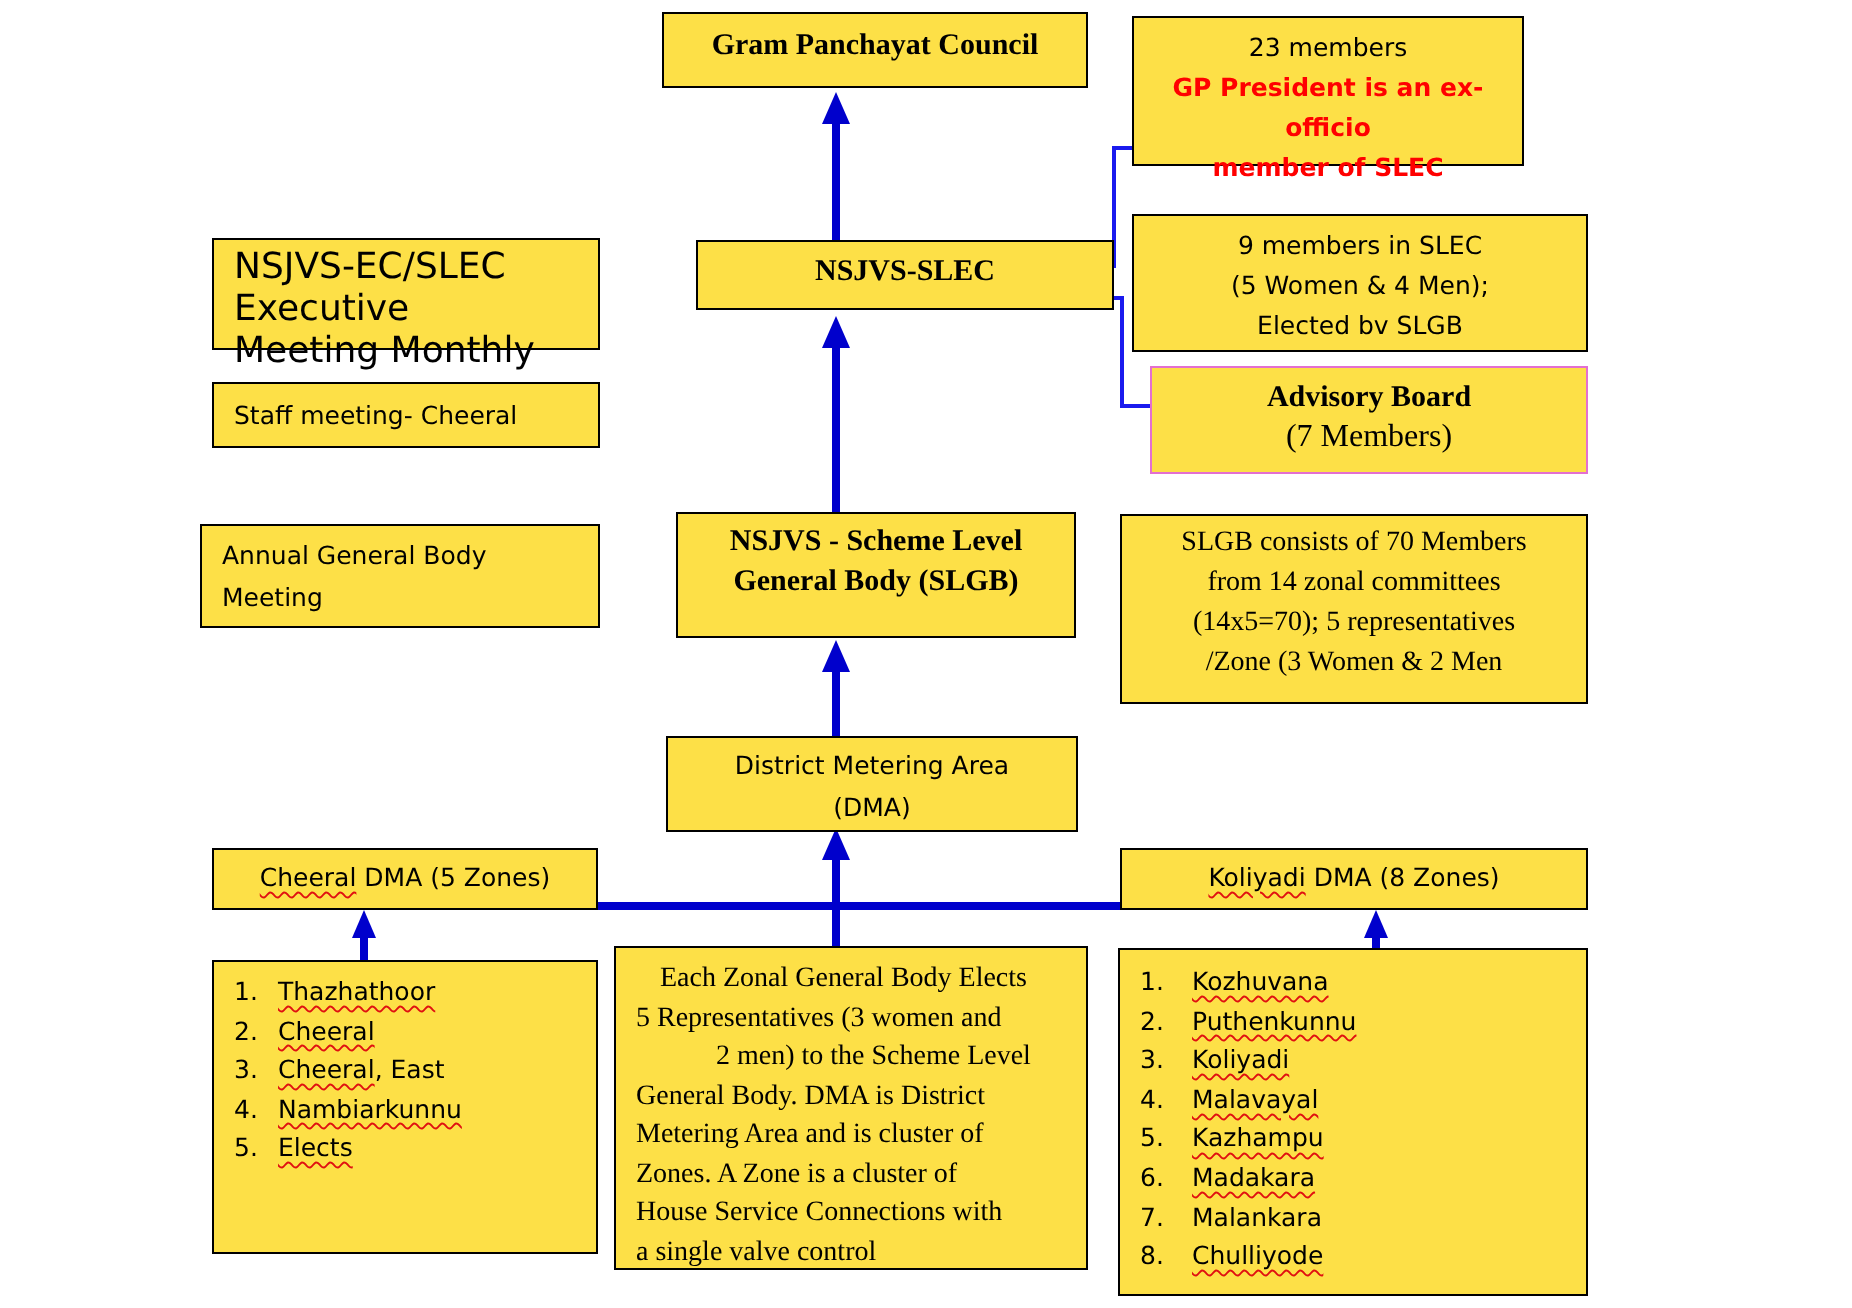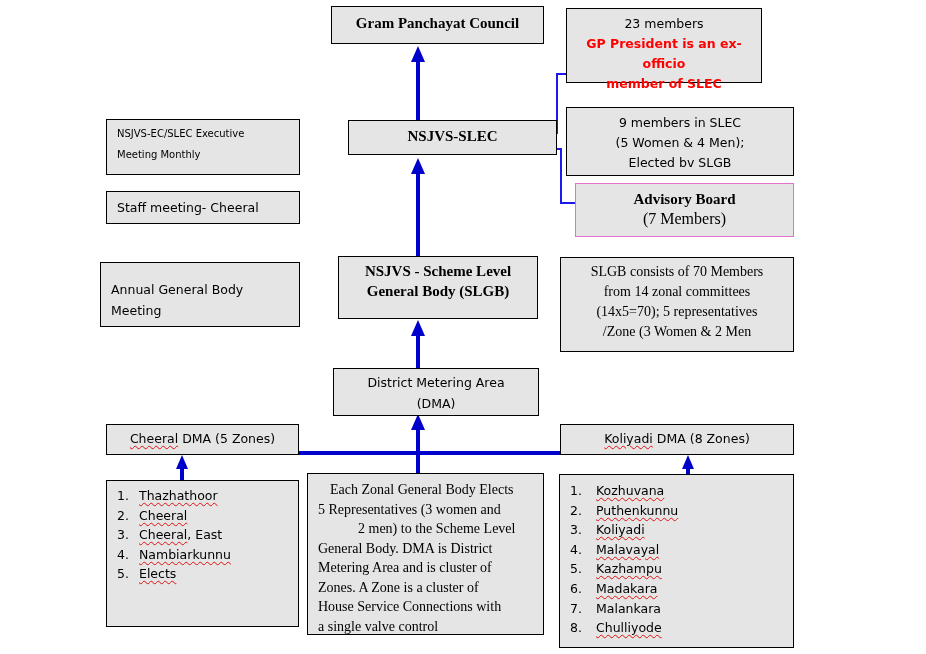--- a/index.html
+++ b/index.html
@@ -1,17 +1,17 @@
 <!DOCTYPE html>
 <html><head>
 <meta charset="utf-8">
 <style>
   html, body { margin:0; padding:0; background:#ffffff; }
   body { width:926px; height:654px; position:relative; overflow:hidden; }
-  .box { position:absolute; border:1px solid #000; background:#e5e5e5; box-sizing:border-box; }
+  .box { position:absolute; border:1px solid #000; background:#fde047; box-sizing:border-box; }
   .serif { font-family:"Liberation Serif", serif; color:#000; }
   .sans { font-family:"DejaVu Sans", sans-serif; color:#000; }
   .center { text-align:center; }
   .bold { font-weight:bold; }
   .red { color:#ff0000; }
   .sq { text-decoration: underline wavy #e01010; text-decoration-thickness:1px; text-underline-offset:2px; }
   svg.conn { position:absolute; left:0; top:0; }
   ol { margin:0; padding:0; list-style:none; }
   ol li { display:flex; }
   ol li .num { display:inline-block; }
@@ -72,21 +72,21 @@
 <div class="box serif center bold" style="left:331px;top:6px;width:213px;height:38px;font-size:15px;padding-top:8px;">
   <span>Gram Panchayat Council</span>
 </div>
 
 <div class="box sans center" style="left:566px;top:8px;width:196px;height:75px;font-size:12.5px;line-height:20px;padding-top:5px;">
   <div>23 members</div>
   <div class="red bold">GP President is an ex-officio</div>
   <div class="red bold">member of SLEC</div>
 </div>
 
-<div class="box sans" style="left:106px;top:119px;width:194px;height:56px;font-size:10px;line-height:21px;padding:3px 10px 0 10px;">
+<div class="box sans" style="left:106px;top:119px;width:194px;height:56px;font-size:18px;line-height:21px;padding:3px 10px 0 10px;">
   <div>NSJVS-EC/SLEC Executive</div>
   <div>Meeting Monthly</div>
 </div>
 
 <div class="box sans" style="left:106px;top:191px;width:194px;height:33px;font-size:12.5px;line-height:20px;padding:6px 0 0 10px;">
   <span>Staff meeting- Cheeral</span>
 </div>
 
 <div class="box serif center bold" style="left:348px;top:120px;width:209px;height:35px;font-size:15px;padding-top:7px;">
   <span>NSJVS-SLEC</span>
@@ -96,21 +96,21 @@
   <div>9 members in SLEC</div>
   <div>(5 Women &amp; 4 Men);</div>
   <div>Elected bv SLGB</div>
 </div>
 
 <div class="box serif center" style="left:575px;top:183px;width:219px;height:54px;border-color:#e36fd0;font-size:15px;line-height:20px;padding-top:5px;">
   <div class="bold">Advisory Board</div>
   <div style="font-size:16px;">(7 Members)</div>
 </div>
 
-<div class="box sans" style="left:100px;top:262px;width:200px;height:65px;font-size:12.5px;line-height:21px;padding:16px 0 0 10px;">
+<div class="box sans" style="left:100px;top:262px;width:200px;height:52px;font-size:12.5px;line-height:21px;padding:4px 0 0 10px;">
   <div>Annual General Body</div>
   <div>Meeting</div>
 </div>
 
 <div class="box serif center bold" style="left:338px;top:256px;width:200px;height:63px;font-size:15px;line-height:20px;padding-top:4px;">
   <div>NSJVS - Scheme Level</div>
   <div>General Body (SLGB)</div>
 </div>
 
 <div class="box serif center" style="left:560px;top:257px;width:234px;height:95px;font-size:14px;line-height:20px;padding-top:4px;">

